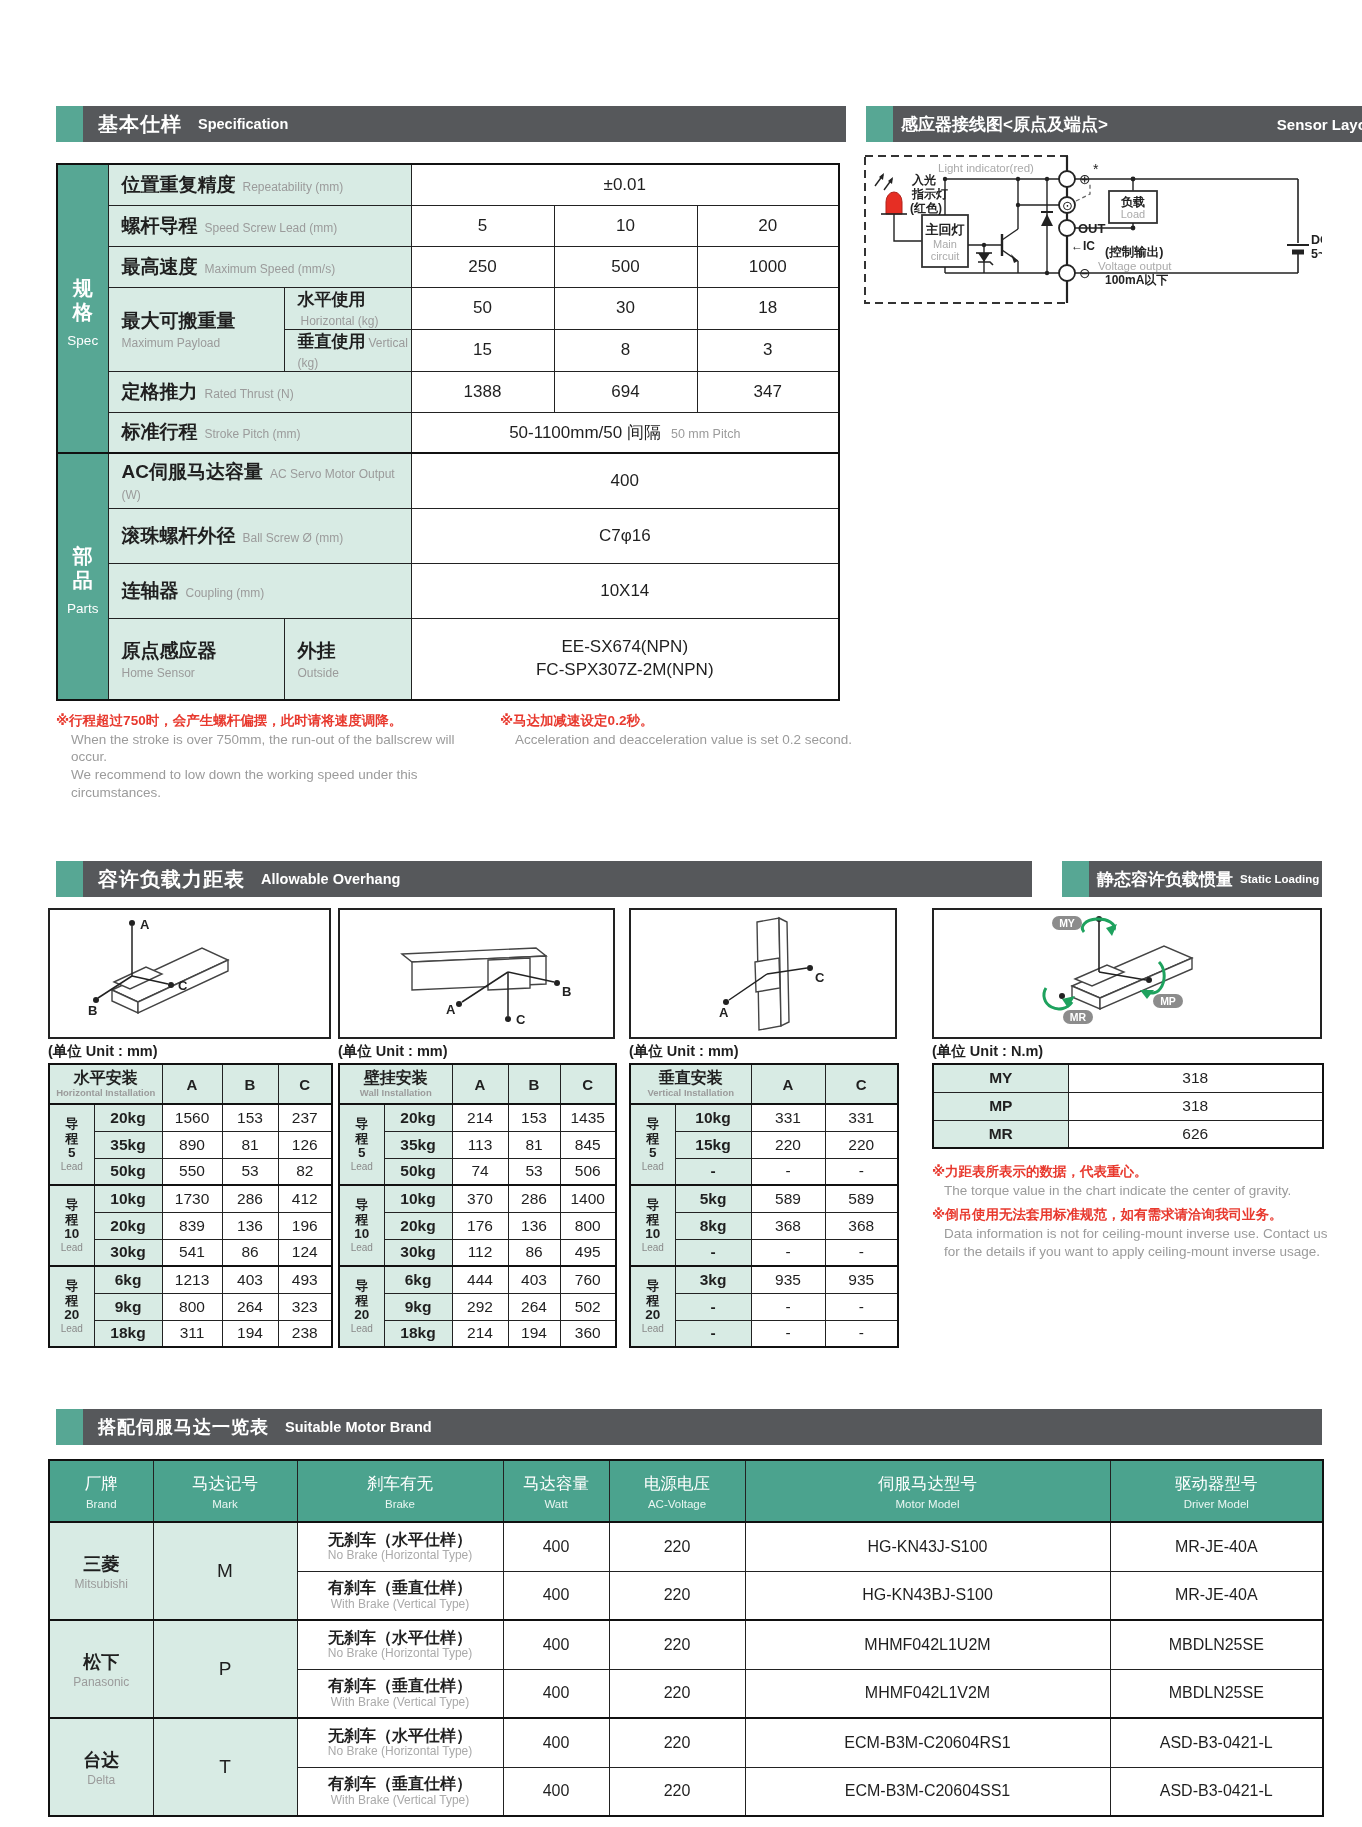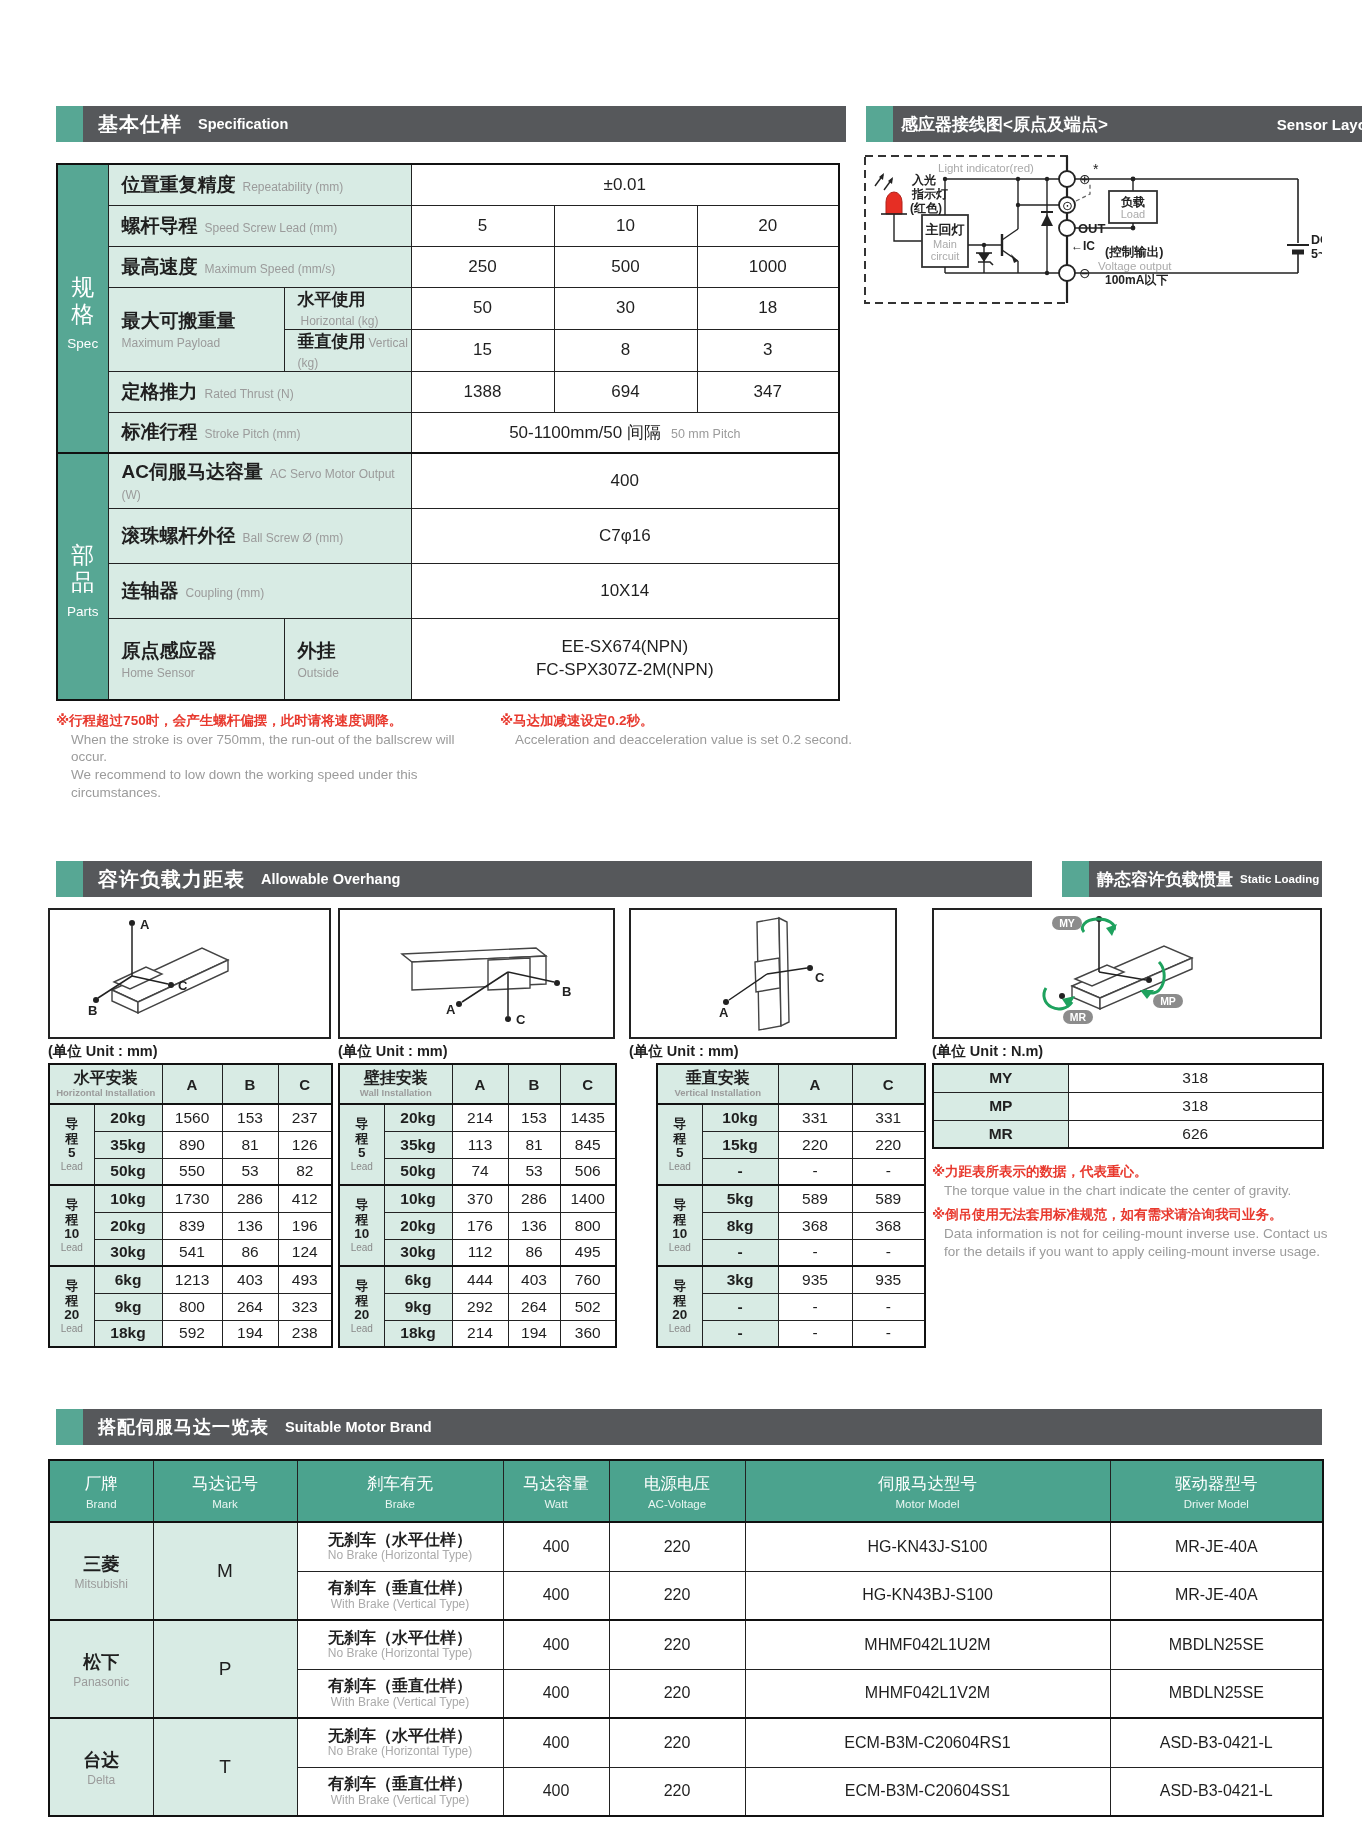--- a/index.html
+++ b/index.html
@@ -13,21 +13,21 @@
   .sec-bar.tight .sec-sq{margin-right:8px}
   .sec-bar.tight .sec-zh{font-size:17px;letter-spacing:0}
   .sec-bar.tight .sec-en{font-size:11.5px;margin-left:7px}
   
   table{border-collapse:collapse;table-layout:fixed;position:absolute}
   td,th{box-sizing:border-box;padding:0}
   
   .spec{border:2.5px solid #111}
   .spec td{border:1.2px solid #222}
   .spec .grp{background:#57a794;color:#fff;text-align:center;vertical-align:middle}
-  .grp-zh{display:block;width:1.05em;margin:8px auto;word-break:break-all;font-size:23px;font-weight:normal;line-height:1.18}
+  .grp-zh{display:block;width:1.05em;margin:8px auto;word-break:break-all;font-size:20px;font-weight:bold;line-height:1.18}
   .grp-en{display:block;font-size:13.5px;margin-top:3px}
   .spec .lbl{background:#d8ebe4;padding-left:13px;vertical-align:middle}
   .spec .lbl .zh{font-size:19px;font-weight:bold}
   .spec .lbl .zh.s{font-size:17px}
   .spec .lbl .en{font-size:12px;color:#9b9b9b;margin-left:7px}
   .spec .lbl .en.blk{display:block;margin-left:0;margin-top:2px}
   .spec .lbl .zh.blk{display:block}
   .spec .val{background:#fff;text-align:center;font-size:17px;vertical-align:middle}
   .spec .val .ven{font-size:12.5px;color:#9b9b9b;margin-left:10px}
   .h41{height:41px}.h55{height:55px}.h82{height:82px}
@@ -445,21 +445,21 @@
     <td class="val">493</td>
   </tr>
   <tr>
     <td class="load">9kg</td>
     <td class="val">800</td>
     <td class="val">264</td>
     <td class="val">323</td>
   </tr>
   <tr>
     <td class="load">18kg</td>
-    <td class="val">592</td>
+    <td class="val">311</td>
     <td class="val">194</td>
     <td class="val">238</td>
   </tr>
   </tbody>
 </table>
 
 <table class="oh" style="left:338px;top:1063px;width:277px">
   <colgroup>
       <col style="width:45px">
       <col style="width:68px">
@@ -542,21 +542,21 @@
   </tr>
   <tr>
     <td class="load">18kg</td>
     <td class="val">214</td>
     <td class="val">194</td>
     <td class="val">360</td>
   </tr>
   </tbody>
 </table>
 
-<table class="oh" style="left:656px;top:1063px;width:268px">
+<table class="oh" style="left:629px;top:1063px;width:268px">
   <colgroup>
       <col style="width:45px">
       <col style="width:76px">
       <col style="width:74px">
       <col style="width:73px">
     </colgroup>
   <tbody>
   <tr class="head">
     <th colspan="2">
           <span class="onz">垂直安装</span>

